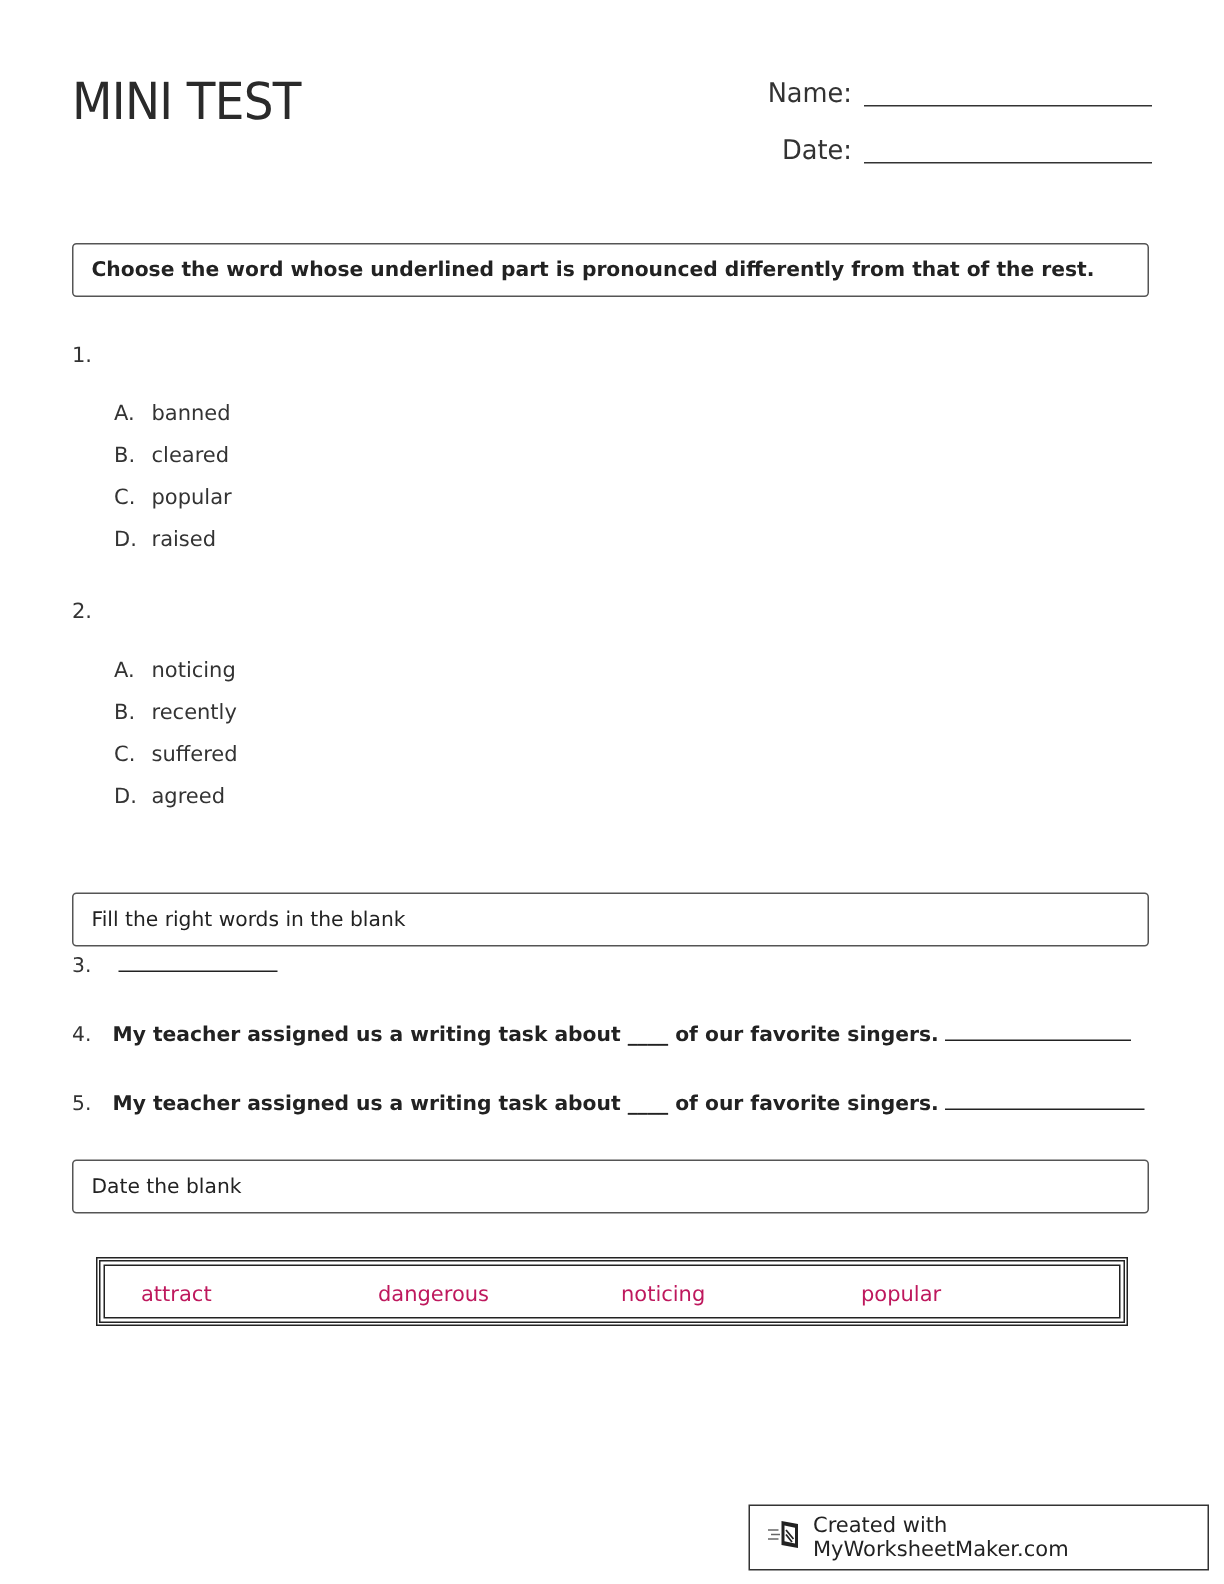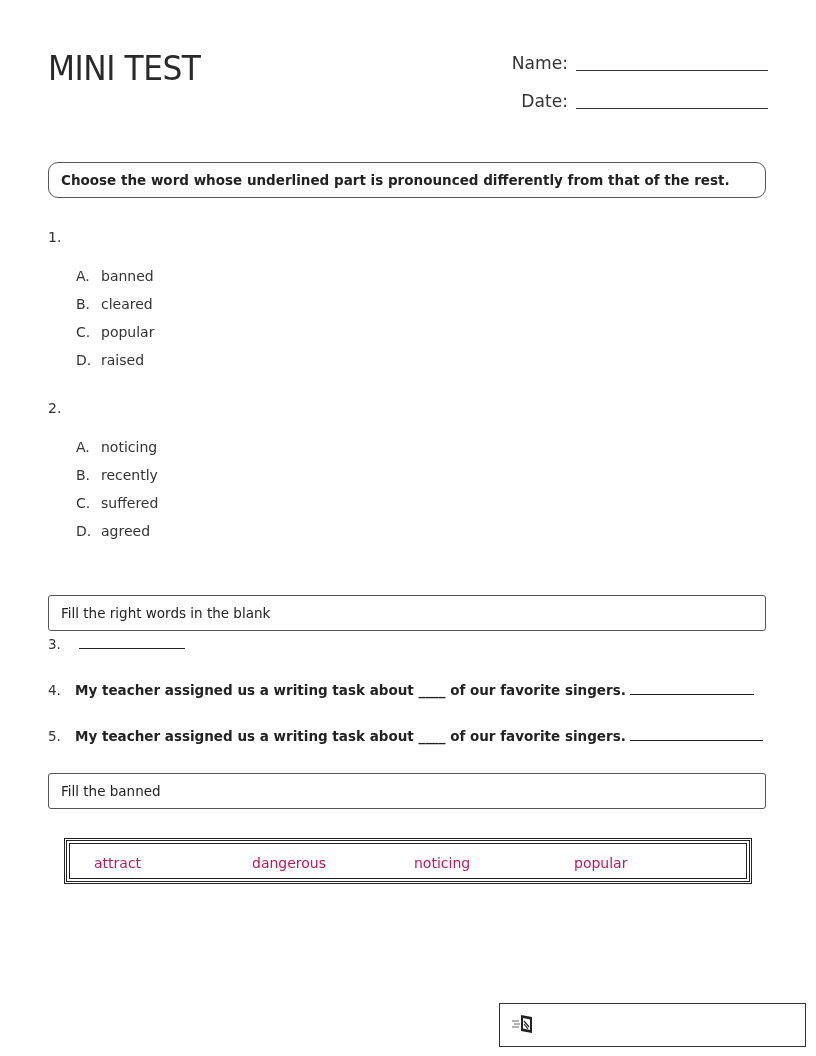--- a/index.html
+++ b/index.html
@@ -22,21 +22,21 @@
     .name-row { left: 498px; top: 52px; justify-content: center; }
     .date-row { left: 498px; top: 90px; }
 
     .instr-box {
       position: absolute; left: 48px; width: 718px; height: 36px;
       border: 1px solid #555; border-radius: 3px; box-sizing: border-box;
       padding: 0 12px; display: flex; align-items: center;
       font-size: 13.5px; color: #222;
     }
     .instr-box.bold { font-weight: bold; }
-    .box1 { top: 162px; border-radius: 10px; }
+    .box1 { top: 162px; }
     .box2 { top: 595px; }
     .box3 { top: 773px; }
 
     .qnum { position: absolute; left: 48px; font-size: 14px; color: #333; }
     .opt { position: absolute; left: 76px; font-size: 14px; color: #333; display: flex; }
     .opt .letter { width: 25px; }
 
     .fill-q { position: absolute; left: 48px; font-size: 13.5px; display: flex; align-items: baseline; }
     .fill-q .n { width: 27px; color: #333; font-weight: normal; }
     .fill-q .txt { font-weight: bold; color: #222; }
@@ -119,34 +119,35 @@
   <span class="n">4.</span>
   <span class="txt">My teacher assigned us a writing task about ____ of our favorite singers.</span>
   <span class="ans" style="width:124px;"></span>
 </div>
 <div class="fill-q" style="top:728px;">
   <span class="n">5.</span>
   <span class="txt">My teacher assigned us a writing task about ____ of our favorite singers.</span>
   <span class="ans" style="width:133px;"></span>
 </div>
 
-<div class="instr-box box3">Fill the banned</div>
+<div class="instr-box box3">Date the blank</div>
 
 <div class="word-bank">
   <span class="word" style="left:27px;">attract</span>
   <span class="word" style="left:185px;">dangerous</span>
   <span class="word" style="left:347px;">noticing</span>
   <span class="word" style="left:507px;">popular</span>
 </div>
 
 <div class="footer">
   <span>
     <svg width="24" height="22" viewBox="0 0 24 22">
       <line x1="0" y1="8" x2="7" y2="8" stroke="#666" stroke-width="1"></line>
       <line x1="2" y1="11" x2="8" y2="11" stroke="#666" stroke-width="1"></line>
       <line x1="0" y1="14" x2="7" y2="14" stroke="#666" stroke-width="1"></line>
       <path d="M9 2 L20 4 L20 20 L9 18 Z" fill="#222"></path>
       <path d="M11 5 L18 6.5 L18 17 L11 15.5 Z" fill="#fff"></path>
       <line x1="12" y1="8" x2="17" y2="14" stroke="#222" stroke-width="1.2"></line>
       <line x1="12" y1="11" x2="16" y2="16" stroke="#222" stroke-width="1.2"></line>
     </svg>
   </span>
+  <span>Created with MyWorksheetMaker.com</span>
 </div>
 
 </body></html>

